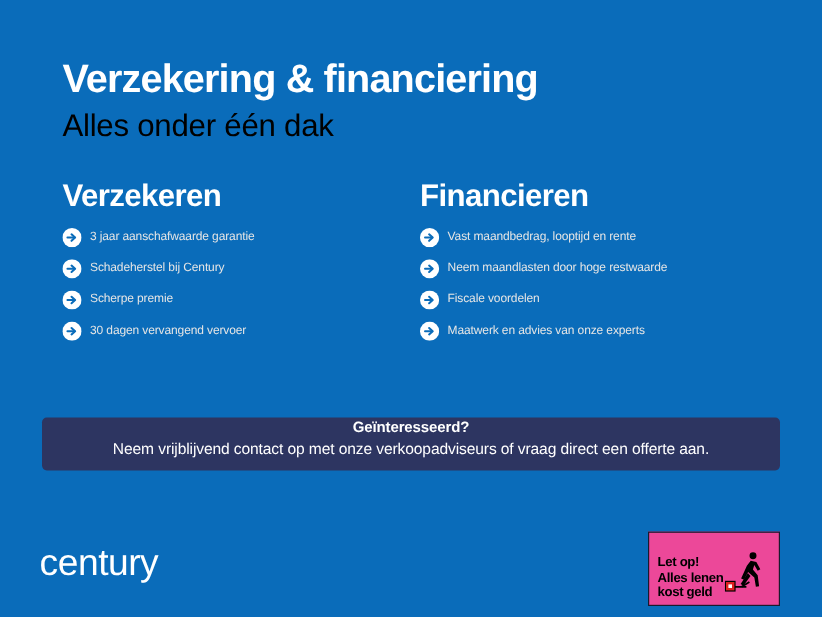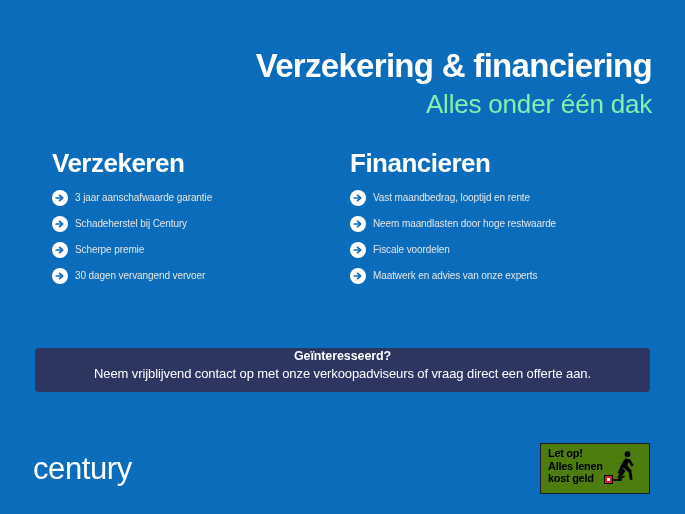--- a/index.html
+++ b/index.html
@@ -20,35 +20,34 @@
     inset: 0;
     background: #0a6cba;
   }
 
   
   .header {
     position: absolute;
     left: 52px;
     top: 46px;
     width: 600px;
-    text-align: right;
   }
   .title {
     font-size: 33px;
     font-weight: bold;
     color: #ffffff;
     letter-spacing: -0.7px;
     line-height: 40px;
     margin: 0;
     white-space: nowrap;
   }
   .subtitle {
     font-size: 26px;
     font-weight: 300;
-    color: #86efac;
+    color: #000000;
     line-height: 32px;
     margin: 2px 0 0 0;
     letter-spacing: -0.2px;
     white-space: nowrap;
   }
 
   
   .columns {
     position: absolute;
     left: 52px;
@@ -141,27 +140,27 @@
     color: #ffffff;
     letter-spacing: -0.4px;
     line-height: 38px;
   }
 
   .warning-badge {
     position: absolute;
     left: 540px;
     top: 443px;
     width: 110px;
-    height: 51px;
-    background: #4d7c0f;
+    height: 62px;
+    background: #ec4899;
     border: 1.5px solid #1a1a2e;
     box-sizing: border-box;
     display: flex;
     flex-direction: row;
-    align-items: flex-start;
+    align-items: flex-end;
     padding: 3px 4px 3px 7px;
   }
   .warning-lines {
     display: flex;
     flex-direction: column;
     justify-content: center;
   }
   .warning-line {
     font-size: 11px;
     font-weight: bold;

